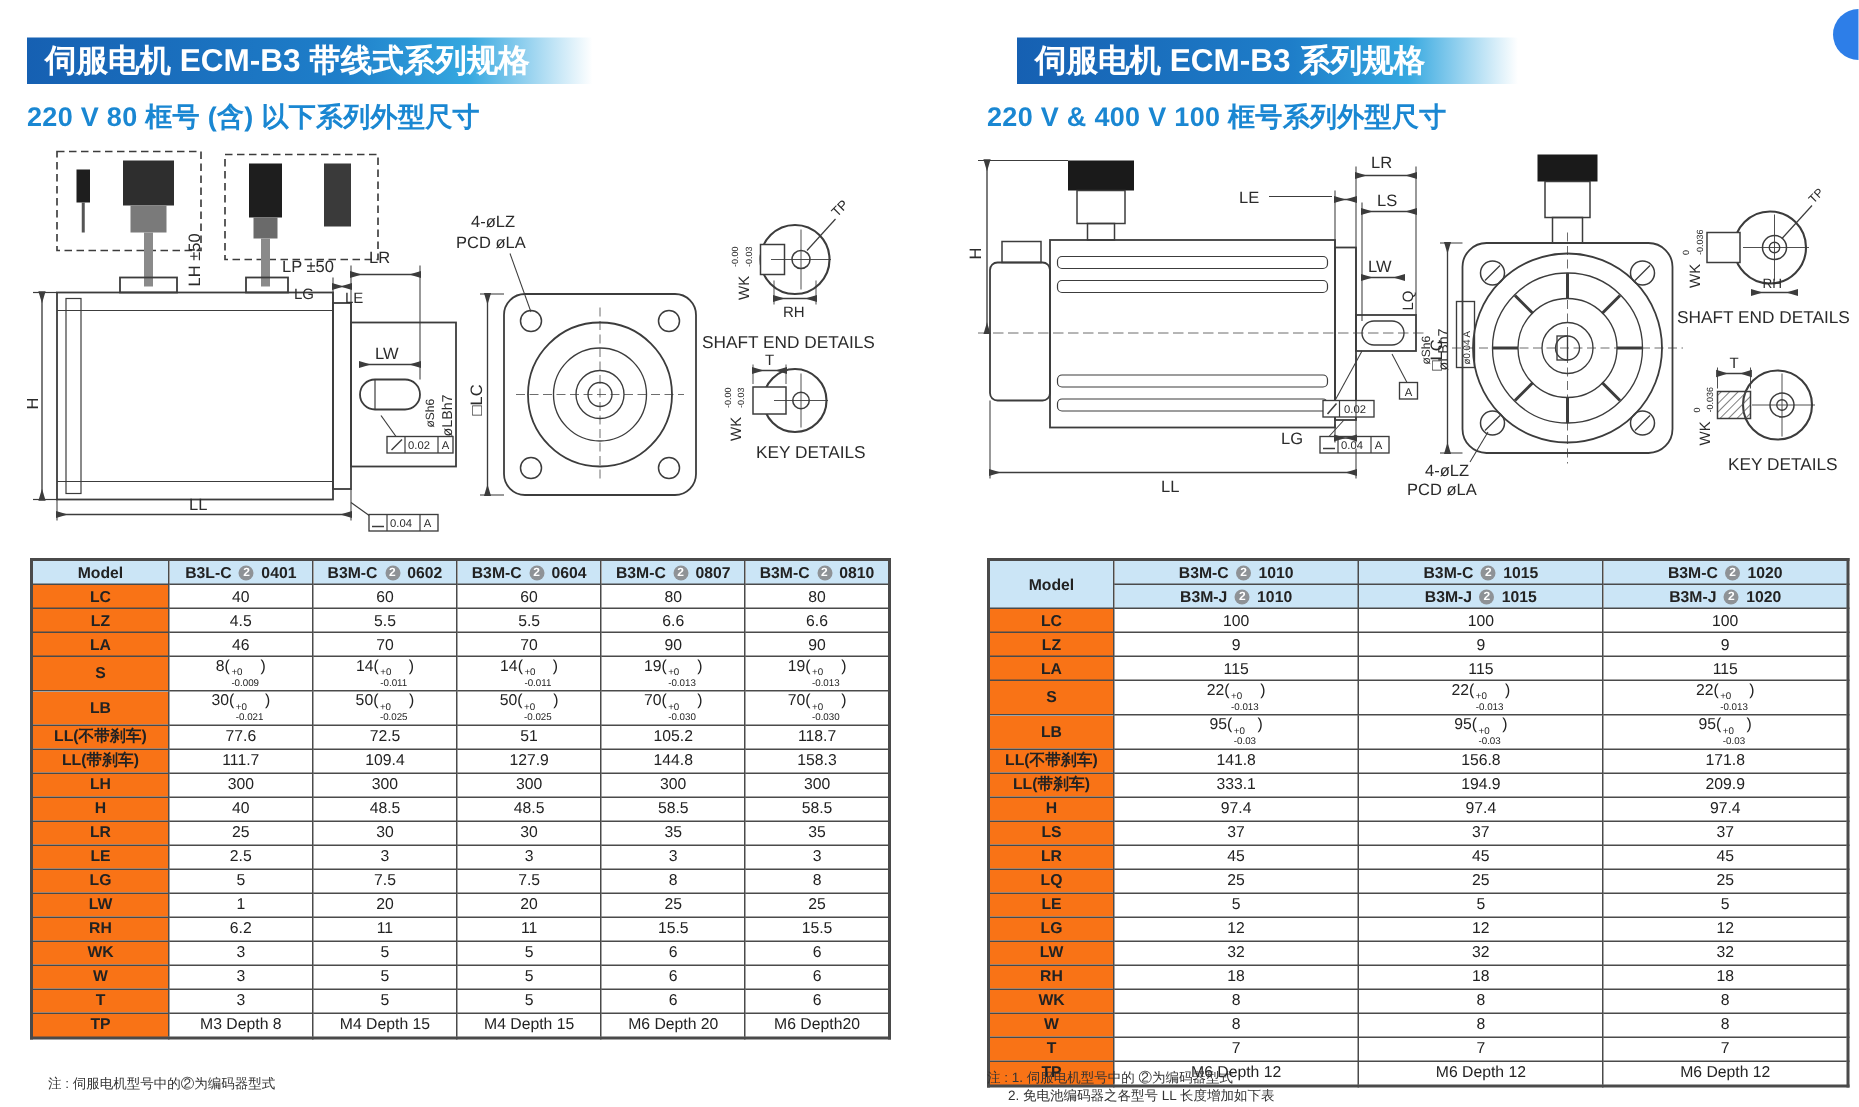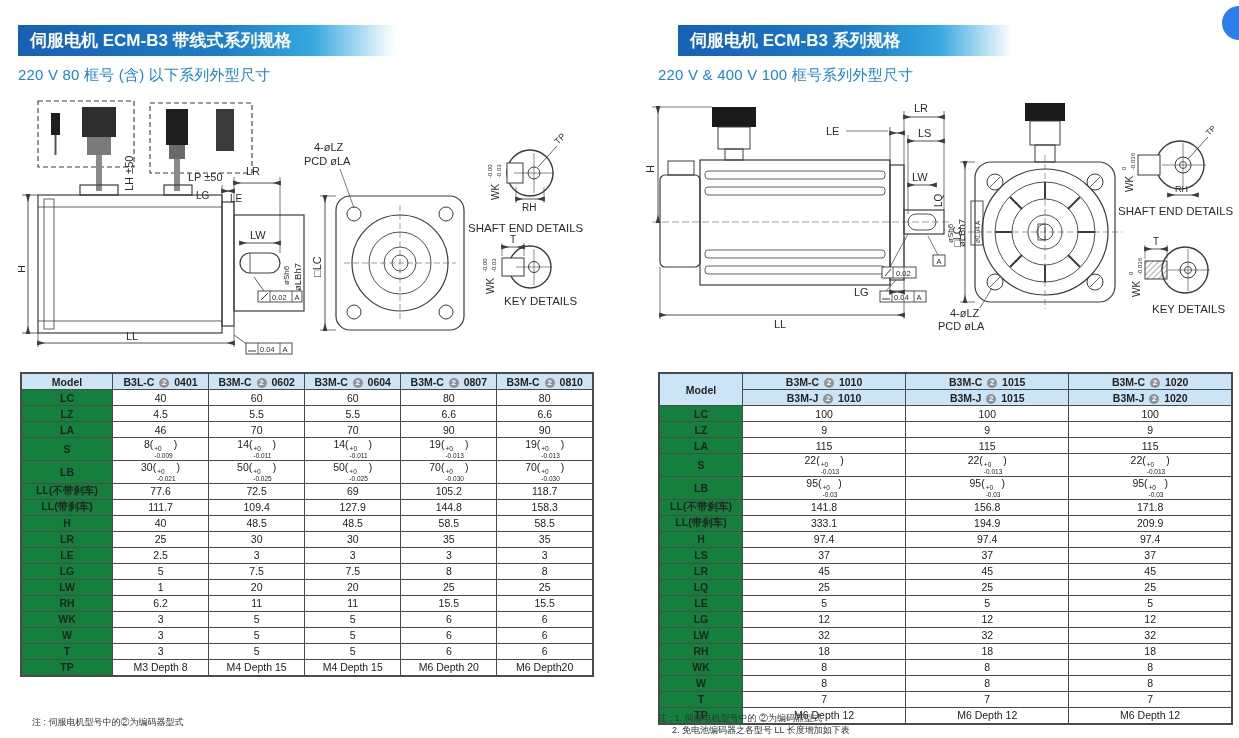--- a/index.html
+++ b/index.html
@@ -2,41 +2,41 @@
 <html><head>
 <meta charset="utf-8">
 <style>
   html,body{margin:0;padding:0;}
   body{
     width:1239px;height:738px;position:relative;overflow:hidden;
     background:#ffffff;font-family:"Liberation Sans",sans-serif;color:#222;
   }
   .banner{
     position:absolute;top:25px;height:31px;line-height:31px;
-    color:#fff;font-weight:bold;font-size:17px;padding-left:12px;box-sizing:border-box;
+    color:#fff;font-weight:bold;font-size:21px;padding-left:12px;box-sizing:border-box;
     background:linear-gradient(90deg,#1660b2 0%,#1e7ec9 55%,#35a8e0 78%,rgba(255,255,255,0) 100%);
   }
   #banner-left{left:18px;width:377px;}
   #banner-right{left:678px;width:334px;}
   .subtitle{
-    position:absolute;top:66px;font-size:15px;font-weight:normal;color:#1a87d2;letter-spacing:0.2px;
+    position:absolute;top:66px;font-size:18px;font-weight:bold;color:#1a87d2;letter-spacing:0.2px;
   }
   #subtitle-left{left:18px;}
   #subtitle-right{left:658px;}
   .drawing{position:absolute;top:95px;}
   #drawing-left{left:18px;}
   #drawing-right{left:640px;}
   svg text{font-family:"Liberation Sans",sans-serif;fill:#2b2b2b;}
   .tblwrap{position:absolute;top:372px;}
   #left-table{left:20px;width:574px;}
   #right-table{left:658px;width:575px;}
   table{border-collapse:collapse;width:100%;font-size:10.5px;table-layout:fixed;border:2px solid #4a4a4a;}
   th,td{border:1px solid #4a4a4a;height:15px;padding:0 1px;text-align:center;vertical-align:middle;overflow:hidden;white-space:nowrap;}
   thead th{background:#cbe5f6;font-weight:bold;border-bottom:1.5px solid #4a4a4a;}
-  tbody th{background:#15803d;font-weight:bold;}
+  tbody th{background:#f97316;font-weight:bold;}
   #left-table th:first-child,#left-table td:first-child{width:88px;}
   #right-table th:first-child,#right-table td:first-child{width:80px;}
   .enc{display:inline-block;width:10px;height:10px;border-radius:50%;background:#8e9296;color:#fff;
        font-size:8px;line-height:10px;text-align:center;margin:0 2px;font-weight:bold;vertical-align:1px;}
   .tol{display:inline-flex;flex-direction:column;align-items:flex-start;font-size:6.5px;line-height:1.15;
        vertical-align:-3px;margin:0 1px;font-weight:normal;}
   .note{position:absolute;font-size:9px;color:#333;line-height:1.35;}
   #note-left{left:32px;top:716px;}
   #note-right{left:658px;top:712px;}
   #note-right .ln2{padding-left:14px;text-align:right;}
@@ -284,31 +284,39 @@
             </span>)</td>
           <td>70(<span class="tol">
               <span>+0</span>
               <span>-0.030</span>
             </span>)</td>
         </tr>
         <tr>
           <th>LL(不带刹车)</th>
           <td>77.6</td>
           <td>72.5</td>
-          <td>69</td>
+          <td>51</td>
           <td>105.2</td>
           <td>118.7</td>
         </tr>
         <tr>
           <th>LL(带刹车)</th>
           <td>111.7</td>
           <td>109.4</td>
           <td>127.9</td>
           <td>144.8</td>
           <td>158.3</td>
+        </tr>
+        <tr>
+          <th>LH</th>
+          <td>300</td>
+          <td>300</td>
+          <td>300</td>
+          <td>300</td>
+          <td>300</td>
         </tr>
         <tr>
           <th>H</th>
           <td>40</td>
           <td>48.5</td>
           <td>48.5</td>
           <td>58.5</td>
           <td>58.5</td>
         </tr>
         <tr>

